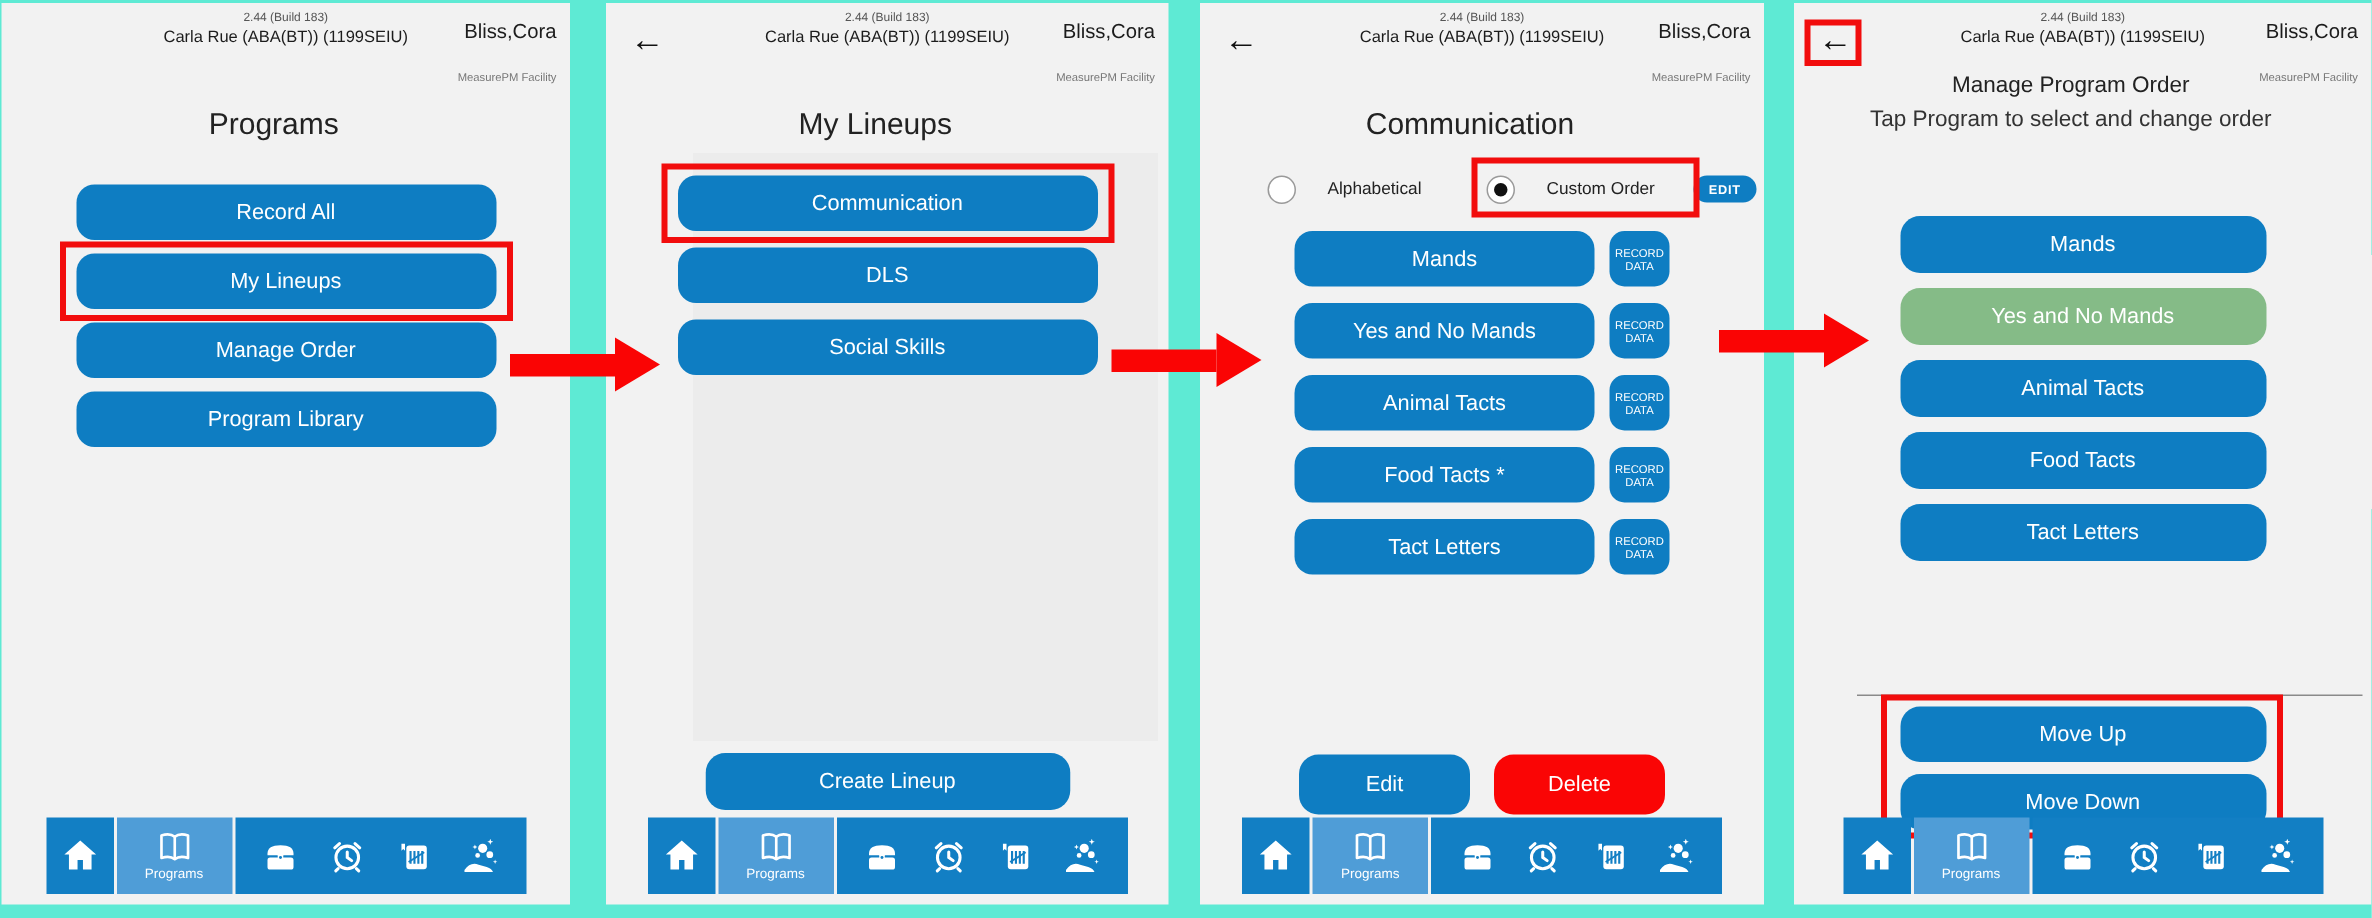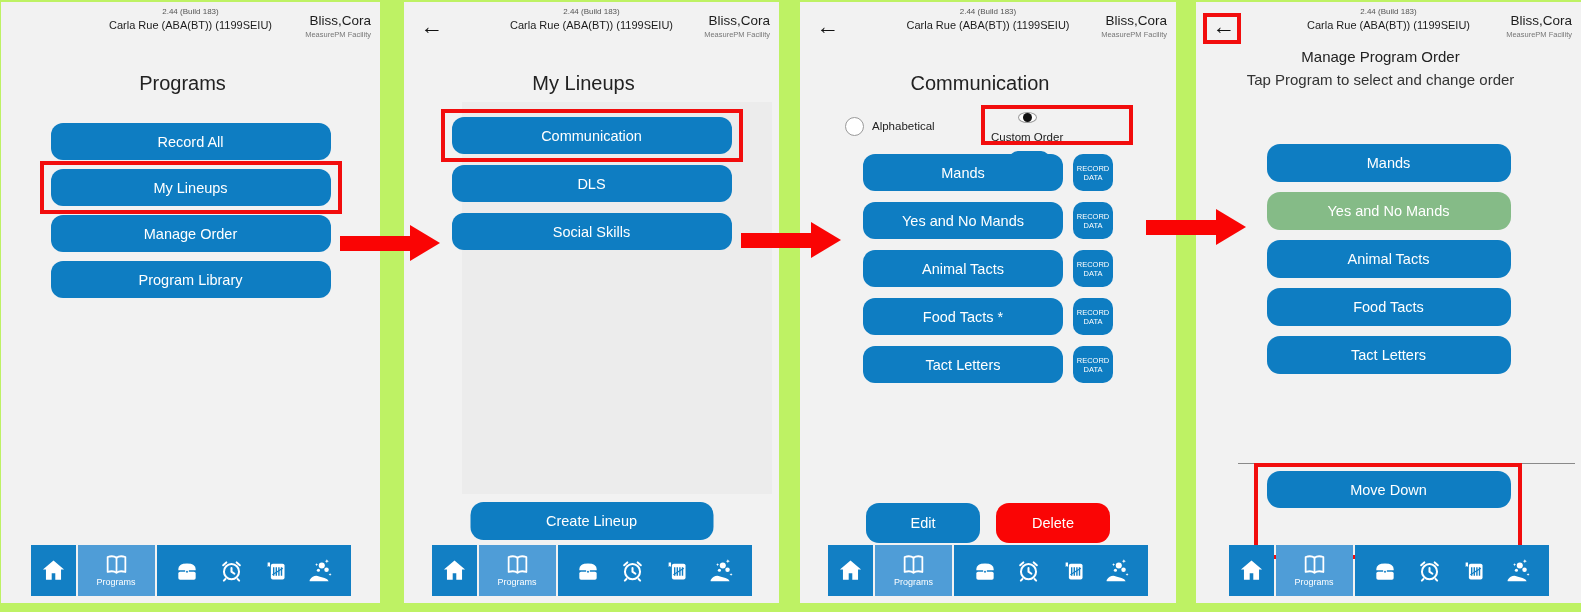--- a/index.html
+++ b/index.html
@@ -1,31 +1,31 @@
 <!DOCTYPE html>
 <html><head>
 <meta charset="utf-8">
 <style>
   * { box-sizing: border-box; margin: 0; padding: 0; }
   body { background:#fff; font-family:"Liberation Sans", sans-serif; }
-  .canvas { position:relative; width:1581px; height:612px; background:#bef264; overflow:hidden; }
+  .canvas { position:relative; width:1581px; height:612px; background:#5eead4; overflow:hidden; }
 
   .screen { position:absolute; top:2px; height:601px; background:#f2f2f2; }
   #s1 { left:1px;    width:379px; }
   #s2 { left:404px;  width:375px; }
   #s3 { left:800px;  width:376px; }
   #s4 { left:1196px; width:385px; }
 
   
   .hdr { position:absolute; top:0; left:0; right:0; height:46px; }
   .hdr-version { position:absolute; top:5px;  left:0; right:0; text-align:center; font-size:8px;  color:#555; }
   .hdr-user    { position:absolute; top:17px; left:0; right:0; text-align:center; font-size:11px; color:#1c1c1c; }
   .hdr-right   { position:absolute; top:11px; right:9px; text-align:right; }
   .hdr-client  { font-size:13.5px; color:#1c1c1c; }
-  .hdr-facility{ font-size:7.5px; color:#777; margin-top:2px; }
+  .hdr-facility{ font-size:7.5px; color:#777; margin-top:19px; }
   .back-btn { position:absolute; left:16px; top:13px; background:none; border:none; font-size:23px; font-weight:700; color:#111; line-height:1; cursor:pointer; }
 
   .title-abs { position:absolute; left:0; right:16px; text-align:center; color:#222; }
   .big-title { top:70px; font-size:20px; }
   #s4 .main-title { top:46px; font-size:15px; }
   #s4 .sub-title  { top:69px; font-size:15px; color:#333; }
 
   
   .stack { position:absolute; left:0; right:0; display:flex; flex-direction:column; align-items:center; }
   .pill-btn { position:relative; border:none; cursor:pointer; background:#0e7dc2; color:#fff;
@@ -43,23 +43,23 @@
                      border:4px solid #f20d0d; pointer-events:none; }
   .hl-box { position:absolute; border:4px solid #f20d0d; pointer-events:none; }
 
   
   .list-panel { position:absolute; left:58px; right:7px; top:100px; height:392px; background:#ececec; }
   .create-btn { position:absolute; top:500px; left:50%; transform:translateX(-50%); width:243px; height:38px;
                 border:none; border-radius:13px; background:#0e7dc2; color:#fff; font-size:14.5px; cursor:pointer;
                 font-family:"Liberation Sans", sans-serif; }
 
   
-  .sort-item { position:absolute; top:110px; display:flex; align-items:center; gap:8px; height:28px; }
+  .sort-item { position:absolute; top:110px; display:flex; align-items:center; gap:21px; height:28px; }
   #sort-alpha  { left:45px; }
-  #sort-custom { left:191px;flex-direction:column; }
+  #sort-custom { left:191px; }
   .radio { width:19px; height:19px; border-radius:50%; background:#fff; border:1.5px solid #9a9a9a;
            display:flex; align-items:center; justify-content:center; cursor:pointer; }
   .radio .dot { width:9px; height:9px; border-radius:50%; background:#111; display:none; }
   .radio.checked .dot { display:block; }
   .sort-label { font-size:11.5px; color:#222; }
   .edit-pill { margin-left:5px; background:#0e7dc2; color:#fff; border:none; cursor:pointer;
                font-size:8.5px; font-weight:bold; letter-spacing:.5px; padding:4px 10px; border-radius:9px;
                font-family:"Liberation Sans", sans-serif; }
 
   
@@ -478,20 +478,21 @@
     <li><button class="pill-btn">Mands</button></li>
         <li class="selected"><button class="pill-btn">Yes and No Mands</button></li>
         <li><button class="pill-btn">Animal Tacts</button></li>
         <li><button class="pill-btn">Food Tacts</button></li>
         <li><button class="pill-btn">Tact Letters</button></li>
       </ul>
 
     <div class="divider"></div>
     <div class="hl-box" style="left:58px; top:461px; width:268px; height:96px;"></div>
     <div class="stack move-stack">
+      <button class="pill-btn">Move Up</button>
       <button class="pill-btn">Move Down</button>
     </div>
     <div class="nav-slot">
   <div class="nav-bar">
     <div class="nav-tile nav-home">
       <span>
         <svg width="27" height="27" viewBox="0 0 24 24">
                 <path d="M12 3 L2.6 11.2 h2.7 v9 h5.1 v-5.7 h3.2 v5.7 h5.1 v-9 h2.7 Z" fill="#fff"></path>
               </svg>
       </span>

